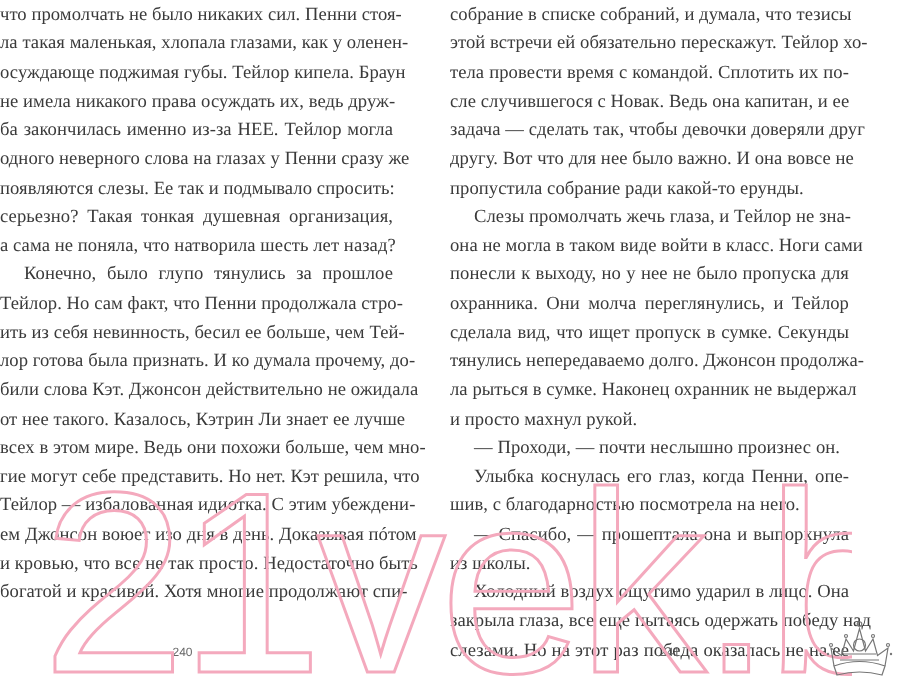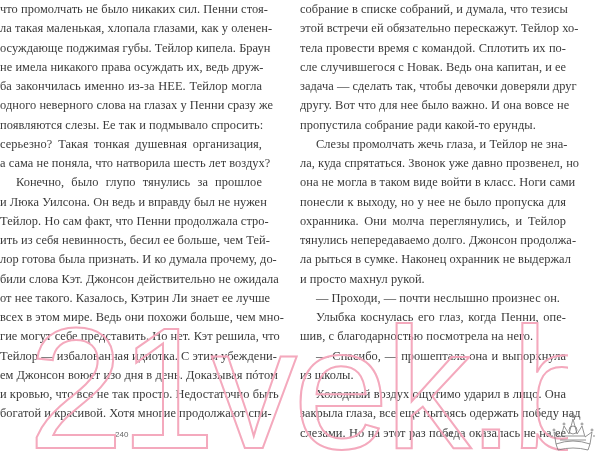--- a/index.html
+++ b/index.html
@@ -38,23 +38,22 @@
 <div class="page left">
   <div class="text-block" id="left-lines">
       <div class="line">что промолчать не было никаких сил. Пенни стоя-</div>
       <div class="line">ла такая маленькая, хлопала глазами, как у оленен-</div>
       <div class="line">осуждающе поджимая губы. Тейлор кипела. Браун</div>
       <div class="line">не имела никакого права осуждать их, ведь друж-</div>
       <div class="line">ба закончилась именно из-за НЕЕ. Тейлор могла</div>
       <div class="line">одного неверного слова на глазах у Пенни сразу же</div>
       <div class="line">появляются слезы. Ее так и подмывало спросить:</div>
       <div class="line">серьезно? Такая тонкая душевная организация,</div>
-      <div class="line">а сама не поняла, что натворила шесть лет воздух?</div>
+      <div class="line">а сама не поняла, что натворила шесть лет назад?</div>
       <div class="line indent">Конечно, было глупо тянулись за прошлое</div>
-      <div class="line">и Люка Уилсона. Он ведь и вправду был не нужен</div>
       <div class="line">Тейлор. Но сам факт, что Пенни продолжала стро-</div>
       <div class="line">ить из себя невинность, бесил ее больше, чем Тей-</div>
       <div class="line">лор готова была признать. И ко думала прочему, до-</div>
       <div class="line">били слова Кэт. Джонсон действительно не ожидала</div>
       <div class="line">от нее такого. Казалось, Кэтрин Ли знает ее лучше</div>
       <div class="line">всех в этом мире. Ведь они похожи больше, чем мно-</div>
       <div class="line">гие могут себе представить. Но нет. Кэт решила, что</div>
       <div class="line">Тейлор — избалованная идиотка. С этим убеждени-</div>
       <div class="line">ем Джонсон воюет изо дня в день. Доказывая пóтом</div>
       <div class="line">и кровью, что все не так просто. Недостаточно быть</div>
@@ -66,24 +65,24 @@
 <div class="page right">
   <div class="text-block" id="right-lines">
       <div class="line">собрание в списке собраний, и думала, что тезисы</div>
       <div class="line">этой встречи ей обязательно перескажут. Тейлор хо-</div>
       <div class="line">тела провести время с командой. Сплотить их по-</div>
       <div class="line">сле случившегося с Новак. Ведь она капитан, и ее</div>
       <div class="line">задача — сделать так, чтобы девочки доверяли друг</div>
       <div class="line">другу. Вот что для нее было важно. И она вовсе не</div>
       <div class="line last">пропустила собрание ради какой-то ерунды.</div>
       <div class="line indent">Слезы промолчать жечь глаза, и Тейлор не зна-</div>
-      <div class="line">ла, куда спрятаться. Звонок уже давно прозвенел, но</div>
       <div class="line">она не могла в таком виде войти в класс. Ноги сами</div>
       <div class="line">понесли к выходу, но у нее не было пропуска для</div>
       <div class="line">охранника. Они молча переглянулись, и Тейлор</div>
+      <div class="line">сделала вид, что ищет пропуск в сумке. Секунды</div>
       <div class="line">тянулись непередаваемо долго. Джонсон продолжа-</div>
       <div class="line">ла рыться в сумке. Наконец охранник не выдержал</div>
       <div class="line last">и просто махнул рукой.</div>
       <div class="line indent last">— Проходи, — почти неслышно произнес он.</div>
       <div class="line indent">Улыбка коснулась его глаз, когда Пенни, опе-</div>
       <div class="line last">шив, с благодарностью посмотрела на него.</div>
       <div class="line indent">— Спасибо, — прошептала она и выпорхнула</div>
       <div class="line last">из школы.</div>
       <div class="line indent">Холодный воздух ощутимо ударил в лицо. Она</div>
       <div class="line">закрыла глаза, все еще пытаясь одержать победу над</div>

